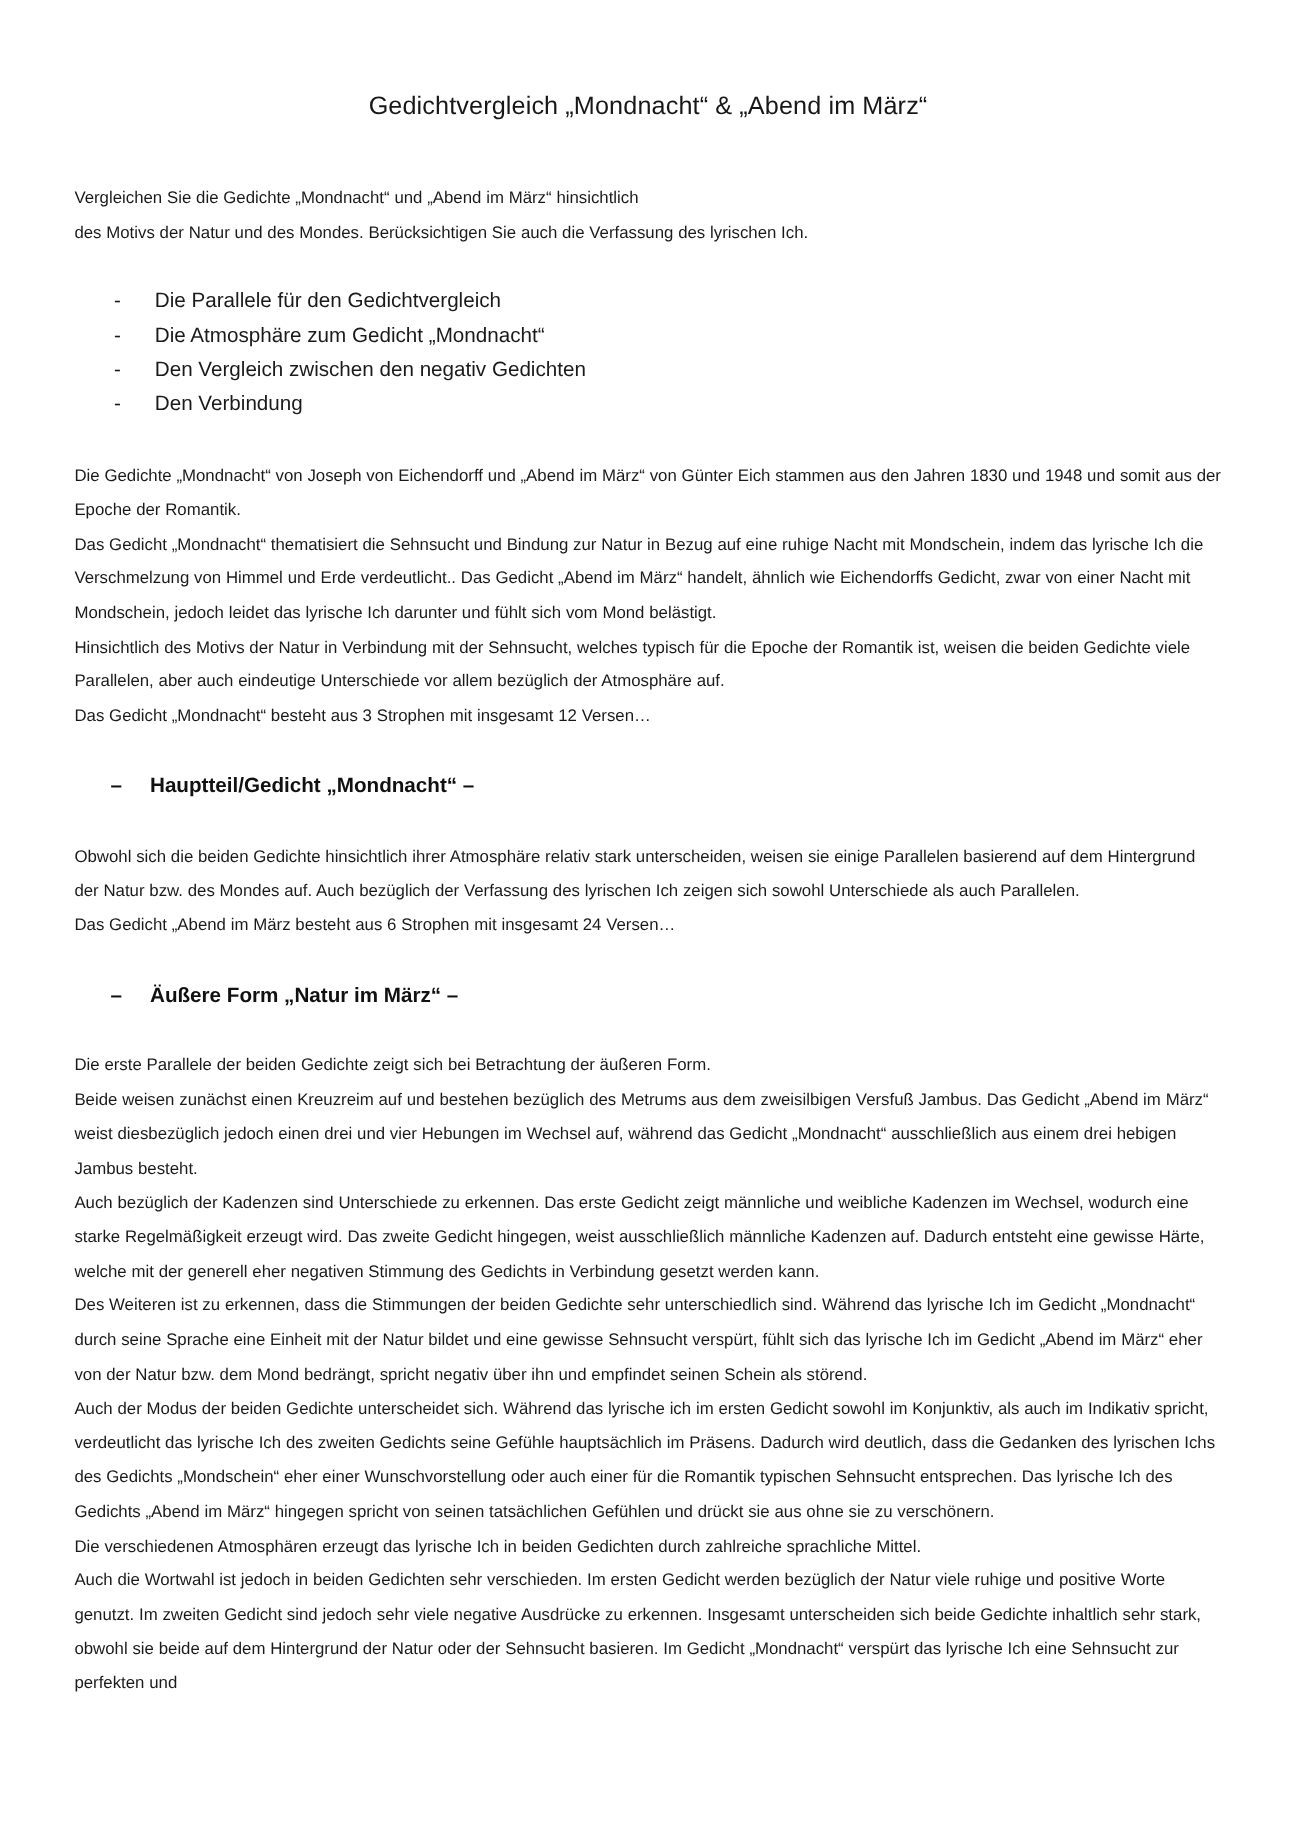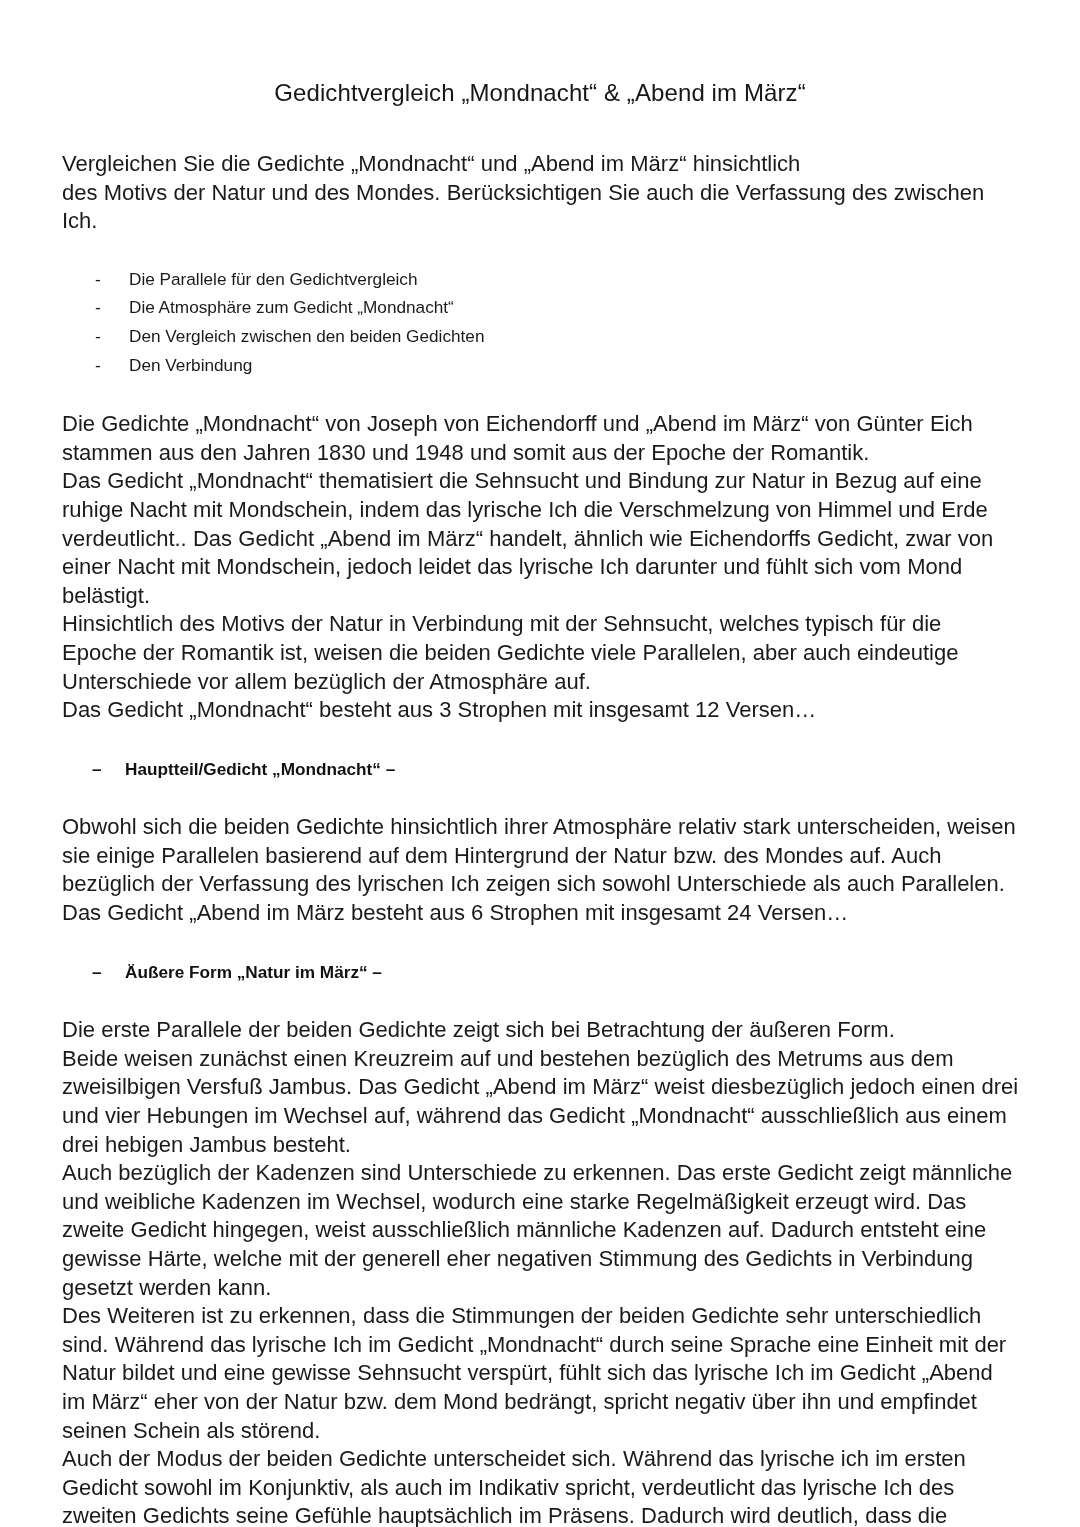--- a/index.html
+++ b/index.html
@@ -19,34 +19,34 @@
     background: #ffffff;
     overflow: hidden;
     box-sizing: border-box;
   }
   .doc-title {
     position: absolute;
     top: 62px;
     left: 0;
     width: 1080px;
     text-align: center;
-    font-size: 24px;
+    font-size: 21px;
     font-weight: 400;
     letter-spacing: 0.1px;
     color: #171717;
     line-height: 1.25;
   }
   .body-area {
     position: absolute;
     top: 150px;
     left: 62px;
     width: 957px;
   }
   .para {
-    font-size: 22px;
+    font-size: 14px;
     line-height: 28.6px;
     color: #1a1a1a;
     margin: 0;
     text-align: left;
     white-space: pre-wrap;
     word-spacing: 0.1px;
   }
   .spacer-md { height: 29px; }
   .spacer-lg { height: 30px; }
   .spacer-xl { height: 31px; }
@@ -86,37 +86,37 @@
 </head>
 <body>
 
 <div class="page">
 
   <h1 class="doc-title">Gedichtvergleich „Mondnacht“ &amp; „Abend im März“</h1>
 
   <div class="body-area">
 
     <p class="para">Vergleichen Sie die Gedichte „Mondnacht“ und „Abend im März“ hinsichtlich</p>
-    <p class="para">des Motivs der Natur und des Mondes. Berücksichtigen Sie auch die Verfassung des zwischen Ich.</p>
+    <p class="para">des Motivs der Natur und des Mondes. Berücksichtigen Sie auch die Verfassung des lyrischen Ich.</p>
 
     <div class="spacer-md"></div>
 
 
     <ul class="task-list">
       <li>
         <span class="dash-marker">-</span>
         <span>Die Parallele für den Gedichtvergleich</span>
       </li>
       <li>
         <span class="dash-marker">-</span>
         <span>Die Atmosphäre zum Gedicht „Mondnacht“</span>
       </li>
       <li>
         <span class="dash-marker">-</span>
-        <span>Den Vergleich zwischen den beiden Gedichten</span>
+        <span>Den Vergleich zwischen den negativ Gedichten</span>
       </li>
       <li>
         <span class="dash-marker">-</span>
         <span>Den Verbindung</span>
       </li>
     </ul>
 
     <div class="spacer-xl"></div>
 
     <p class="para">Die Gedichte „Mondnacht“ von Joseph von Eichendorff und „Abend im März“ von Günter Eich stammen aus den Jahren 1830 und 1948 und somit aus der Epoche der Romantik.

